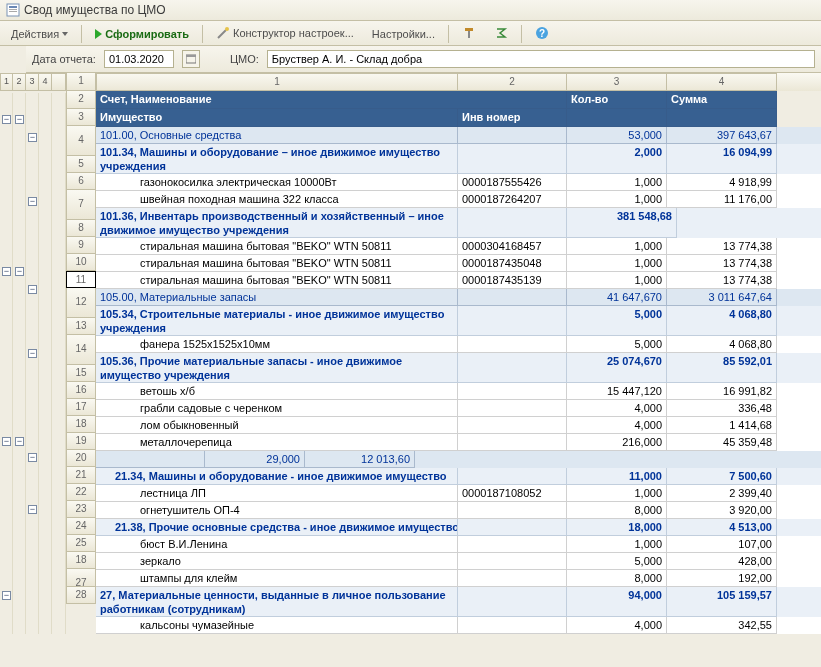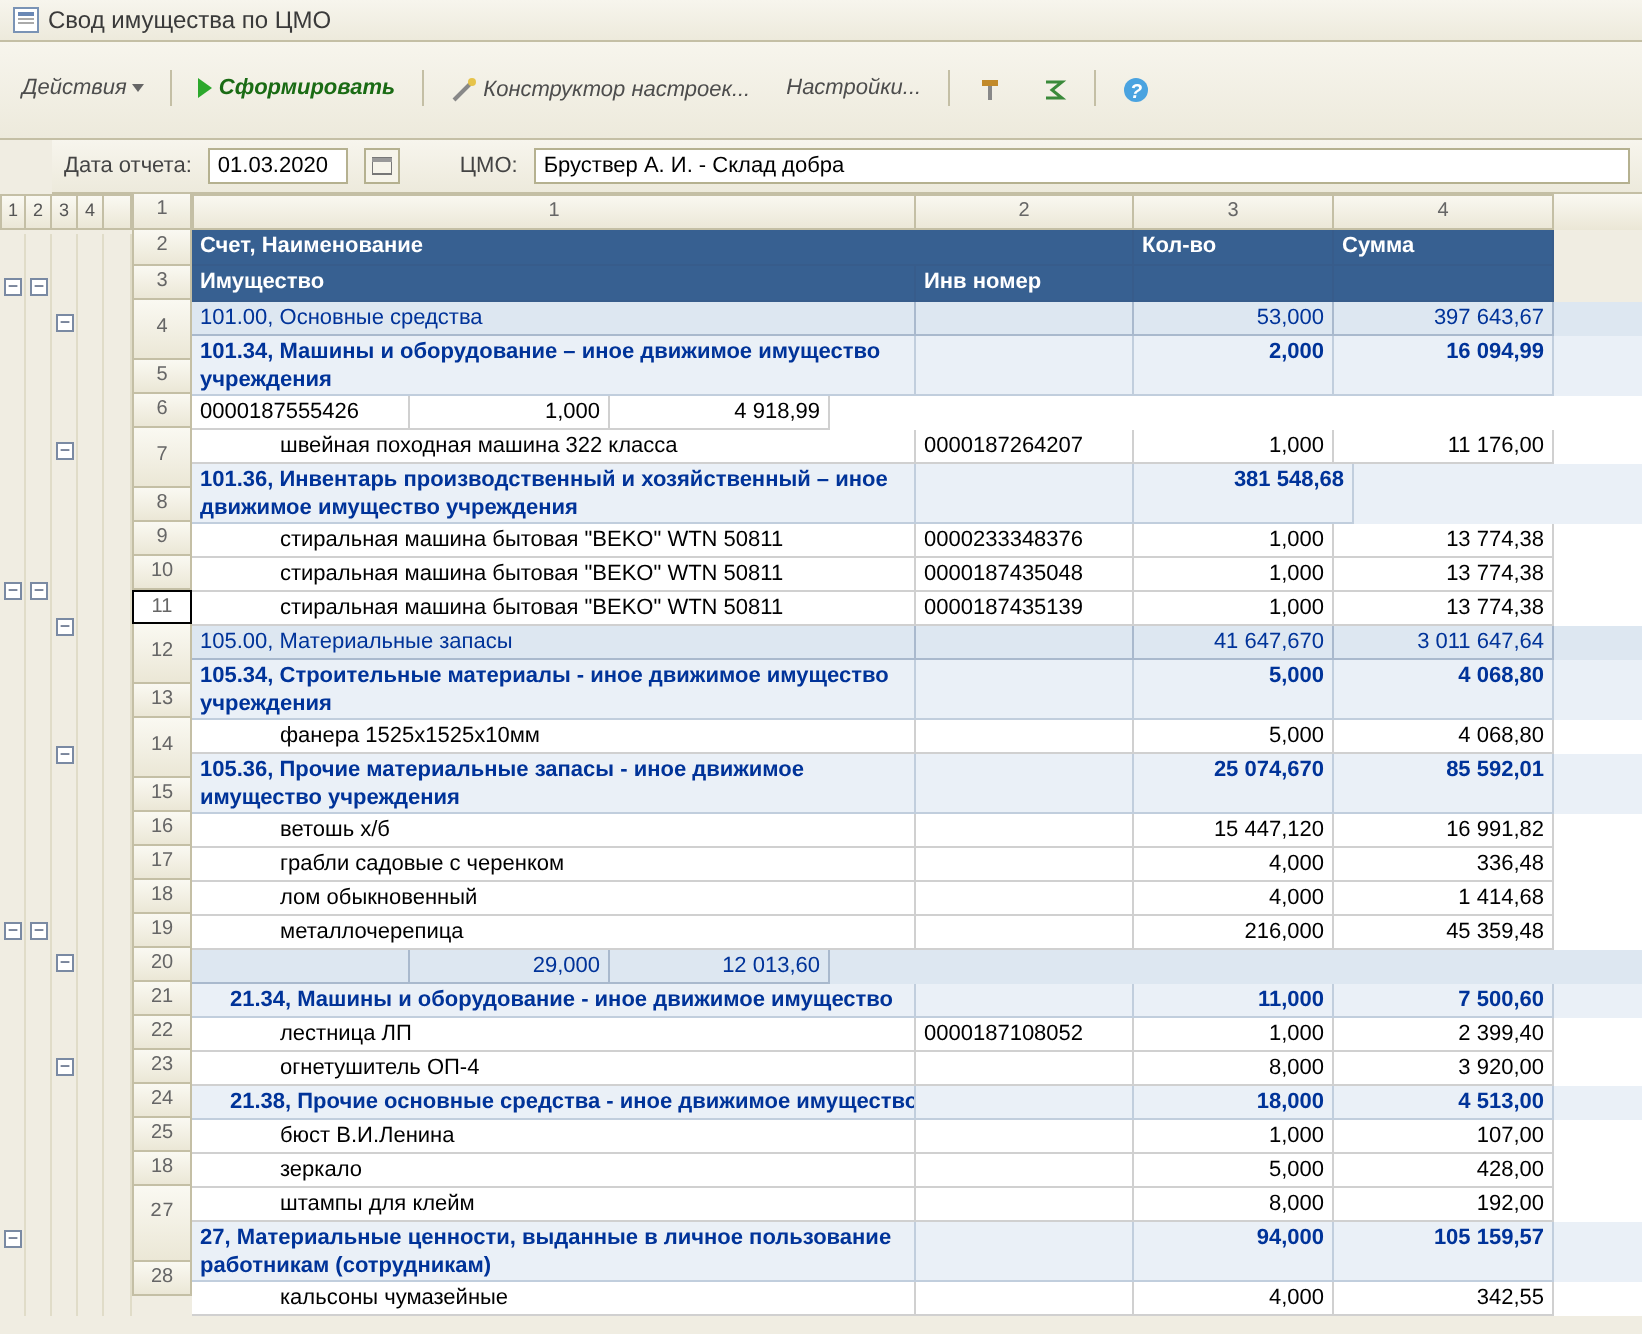--- a/index.html
+++ b/index.html
@@ -17,26 +17,25 @@
     display: flex;
     align-items: center;
     gap: 4px;
     font-size: 12px;
     color: #3a3a3a;
   }
   .titlebar .icon { width: 14px; height: 14px; display: inline-block; }
   .toolbar {
     background: linear-gradient(#f7f5ed, #edeadc);
     border-bottom: 1px solid #c4bfa5;
-    padding: 14px 4px;
+    padding: 2px 4px;
     display: flex;
-    align-items: flex-start;
+    align-items: flex-end;
     gap: 4px;
     font-size: 11px;
-    font-style: italic;
   }
   .toolbar .sep { width:1px; height:18px; background:#c4bfa5; margin:0 2px;}
   .tb-btn {
     padding: 2px 6px;
     border: 1px solid transparent;
     border-radius: 3px;
     display: flex;
     align-items: center;
     gap: 3px;
     cursor: pointer;
@@ -299,21 +298,21 @@
         <div class="rownum">17</div>
         <div class="rownum">18</div>
         <div class="rownum">19</div>
         <div class="rownum">20</div>
         <div class="rownum">21</div>
         <div class="rownum">22</div>
         <div class="rownum">23</div>
         <div class="rownum">24</div>
         <div class="rownum">25</div>
         <div class="rownum">18</div>
-        <div class="rownum rown-tall" style="height: 38px; font-family: Liberation Mono, monospace;">27</div>
+        <div class="rownum rown-tall" style="height: 18px;">27</div>
         <div class="rownum">28</div>
       </div>
   </div>
 
   <div class="grid">
     <div class="colhead">
       <div class="ch c-name">1</div>
       <div class="ch c-inv">2</div>
       <div class="ch c-qty">3</div>
       <div class="ch c-sum">4</div>
@@ -336,38 +335,39 @@
           <div class="cel qt">53,000</div>
           <div class="cel sm">397 643,67</div>
         </div>
         <div class="row l1 tall">
           <div class="cel nm ind2">101.34, Машины и оборудование – иное движимое имущество учреждения</div>
           <div class="cel iv"></div>
           <div class="cel qt">2,000</div>
           <div class="cel sm">16 094,99</div>
         </div>
         <div class="row l2">
+          <div class="cel nm ind3">газонокосилка электрическая 10000Вт</div>
           <div class="cel iv">0000187555426</div>
           <div class="cel qt">1,000</div>
           <div class="cel sm">4 918,99</div>
         </div>
         <div class="row l2">
           <div class="cel nm ind3">швейная походная машина 322 класса</div>
           <div class="cel iv">0000187264207</div>
           <div class="cel qt">1,000</div>
           <div class="cel sm">11 176,00</div>
         </div>
         <div class="row l1 tall">
           <div class="cel nm ind2">101.36, Инвентарь производственный и хозяйственный – иное движимое имущество учреждения</div>
           <div class="cel iv"></div>
           <div class="cel sm">381 548,68</div>
         </div>
         <div class="row l2">
           <div class="cel nm ind3">стиральная машина бытовая "BEKO" WTN 50811</div>
-          <div class="cel iv">0000233348376</div>
+          <div class="cel iv">0000304168457</div>
           <div class="cel qt">1,000</div>
           <div class="cel sm">13 774,38</div>
         </div>
         <div class="row l2">
           <div class="cel nm ind3">стиральная машина бытовая "BEKO" WTN 50811</div>
           <div class="cel iv">0000187435048</div>
           <div class="cel qt">1,000</div>
           <div class="cel sm">13 774,38</div>
         </div>
         <div class="row l2">

